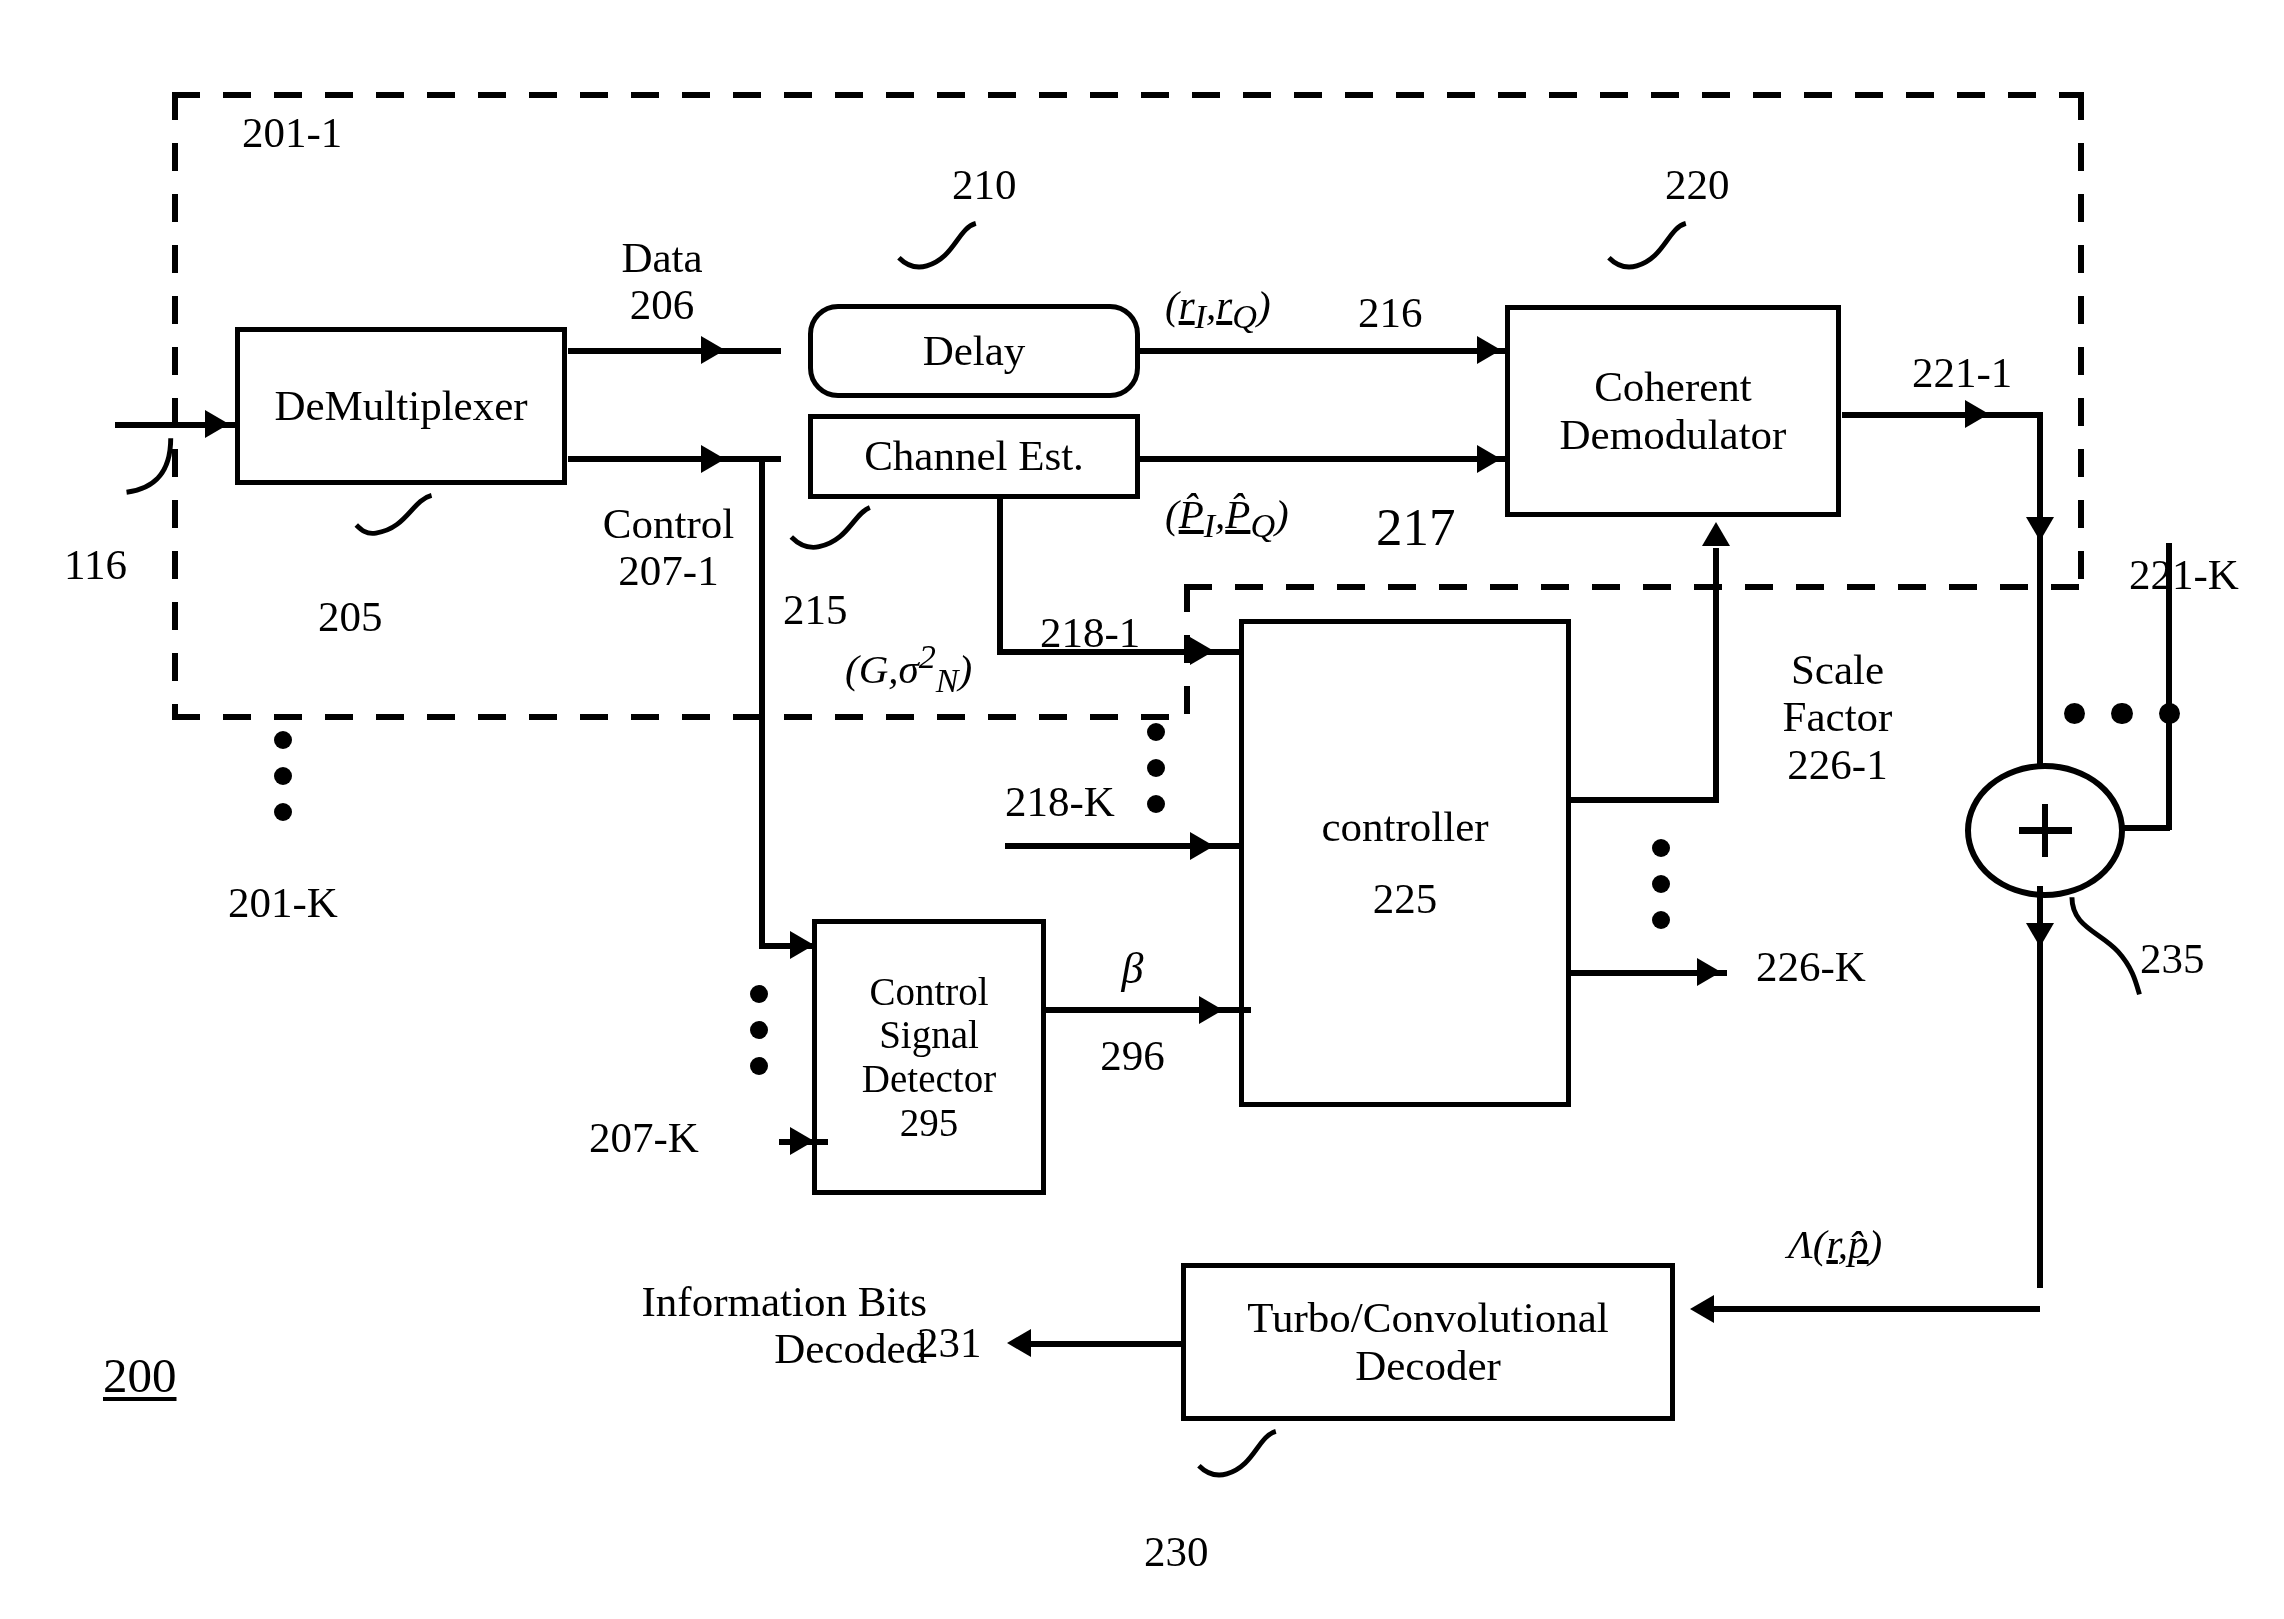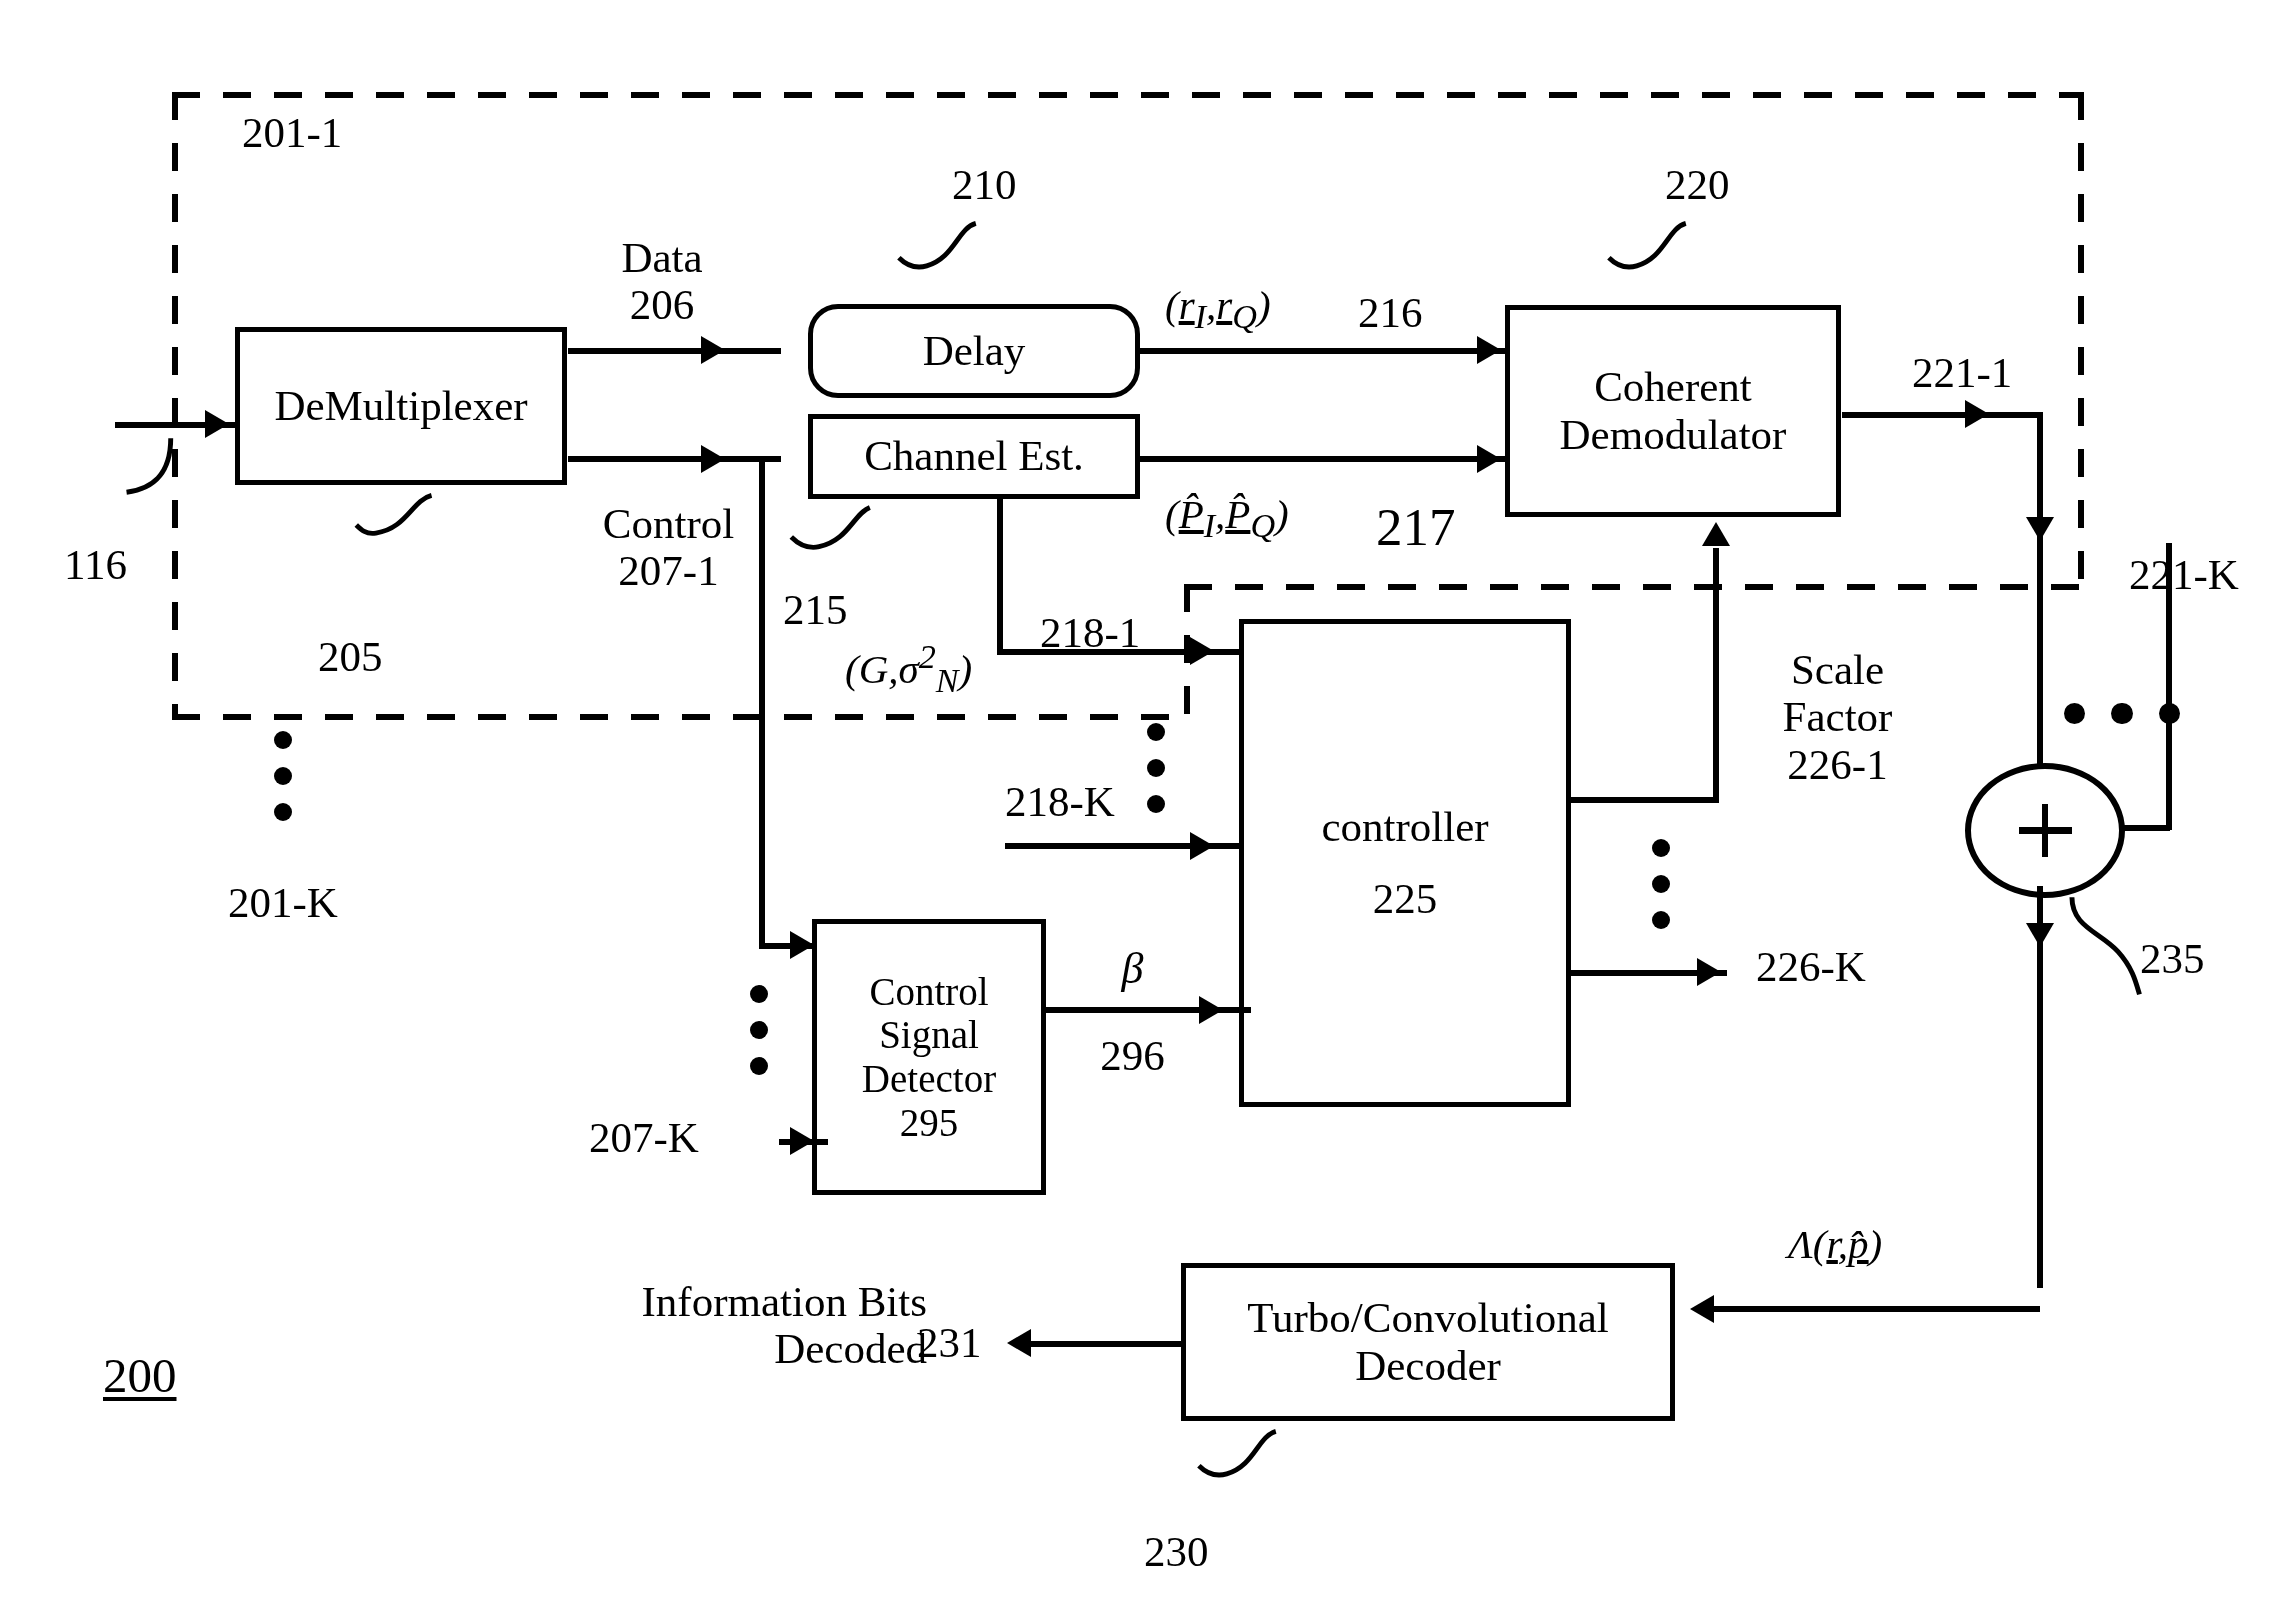--- a/index.html
+++ b/index.html
@@ -83,21 +83,21 @@
   <div class="lbl" style="left:64px;top:541px;font-size:43px;">116</div>
 
   <div class="box" style="left:235px;top:327px;width:332px;height:158px;font-size:43px;justify-content:center;">
     <span>DeMultiplexer</span>
   </div>
   <div class="leader" style="left:353px;top:492px;">
     <svg width="90" height="74" viewBox="0 0 110 90">
         <path d="M96 4 C72 10, 66 44, 28 50 C16 52, 10 46, 4 40" stroke="#000" stroke-width="6" fill="none"></path>
       </svg>
   </div>
-  <div class="lbl" style="left:318px;top:633px;font-size:43px;">205</div>
+  <div class="lbl" style="left:318px;top:593px;font-size:43px;">205</div>
 
   <div class="h" style="left:568px;top:348px;width:213px;"></div>
   <div class="ar right" style="left:701px;top:336px;"></div>
   <div class="lbl c" style="left:574px;top:234px;width:176px;font-size:43px;">
     <div>Data</div>
     <div>206</div>
   </div>
 
   <div class="h" style="left:568px;top:456px;width:213px;"></div>
   <div class="ar right" style="left:701px;top:445px;"></div>

